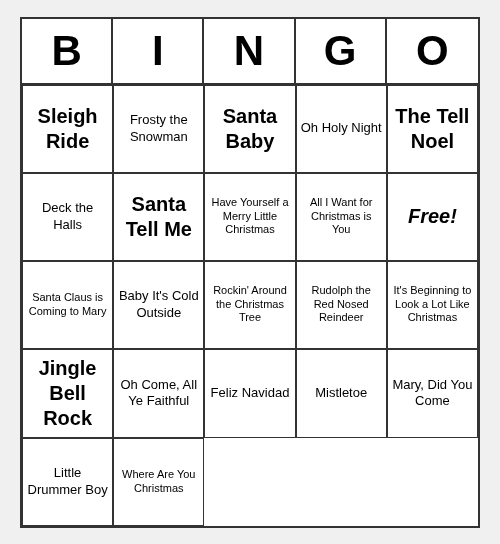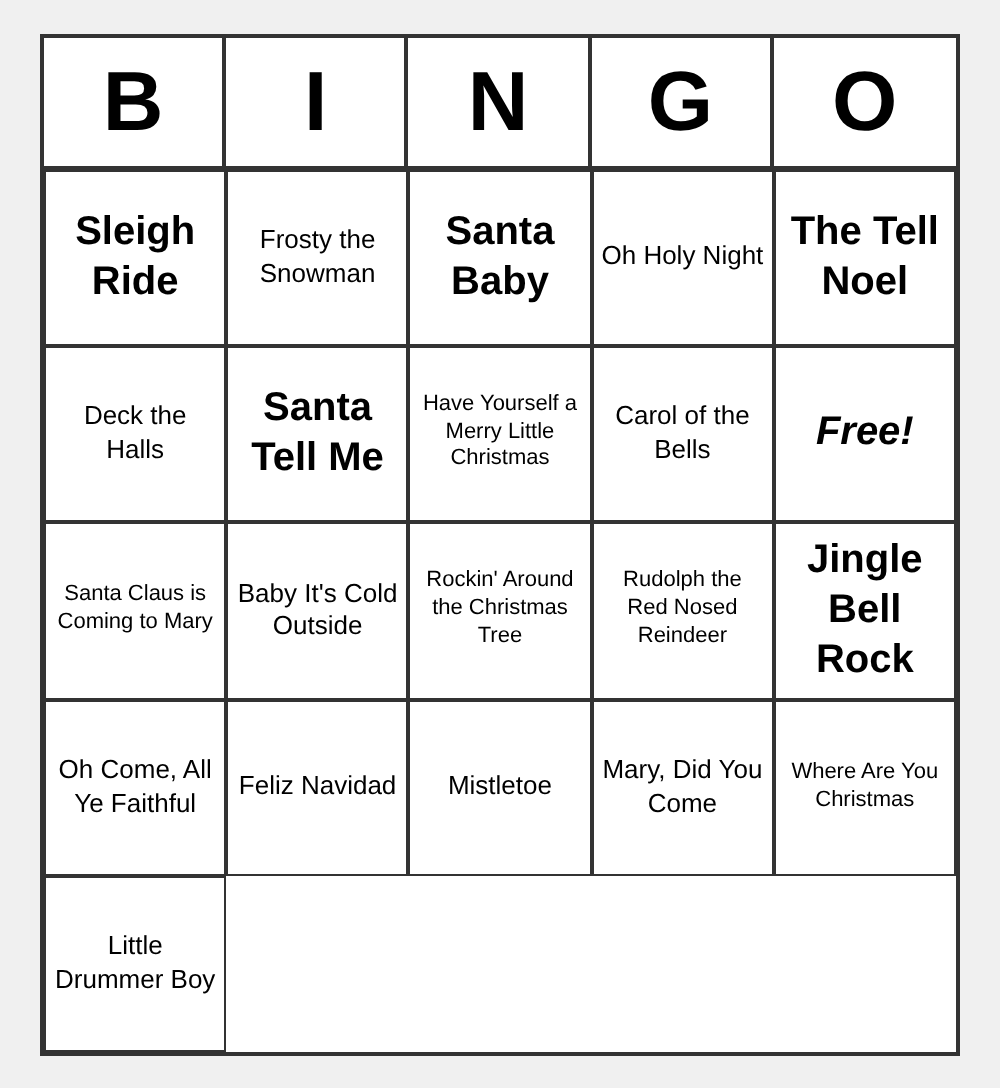--- a/index.html
+++ b/index.html
@@ -74,27 +74,28 @@
     </div>
   <div class="bingo-grid">
   <div class="bingo-cell large-text">Sleigh Ride</div>
       <div class="bingo-cell">Frosty the Snowman</div>
       <div class="bingo-cell large-text">Santa Baby</div>
       <div class="bingo-cell">Oh Holy Night</div>
       <div class="bingo-cell large-text">The Tell Noel</div>
       <div class="bingo-cell">Deck the Halls</div>
       <div class="bingo-cell large-text">Santa Tell Me</div>
       <div class="bingo-cell small-text">Have Yourself a Merry Little Christmas</div>
-      <div class="bingo-cell">Carol of the Bells</div>
+      <div class="bingo-cell small-text">All I Want for Christmas is You</div>
       <div class="bingo-cell free">Free!</div>
       <div class="bingo-cell small-text">Santa Claus is Coming to Mary</div>
       <div class="bingo-cell">Baby It's Cold Outside</div>
       <div class="bingo-cell small-text">Rockin' Around the Christmas Tree</div>
       <div class="bingo-cell small-text">Rudolph the Red Nosed Reindeer</div>
+      <div class="bingo-cell small-text">It's Beginning to Look a Lot Like Christmas</div>
       <div class="bingo-cell large-text">Jingle Bell Rock</div>
       <div class="bingo-cell">Oh Come, All Ye Faithful</div>
       <div class="bingo-cell">Feliz Navidad</div>
       <div class="bingo-cell">Mistletoe</div>
       <div class="bingo-cell">Mary, Did You Come</div>
+      <div class="bingo-cell">Little Drummer Boy</div>
       <div class="bingo-cell small-text">Where Are You Christmas</div>
-      <div class="bingo-cell">Little Drummer Boy</div>
     </div>
 </div>
 
 </body></html>

